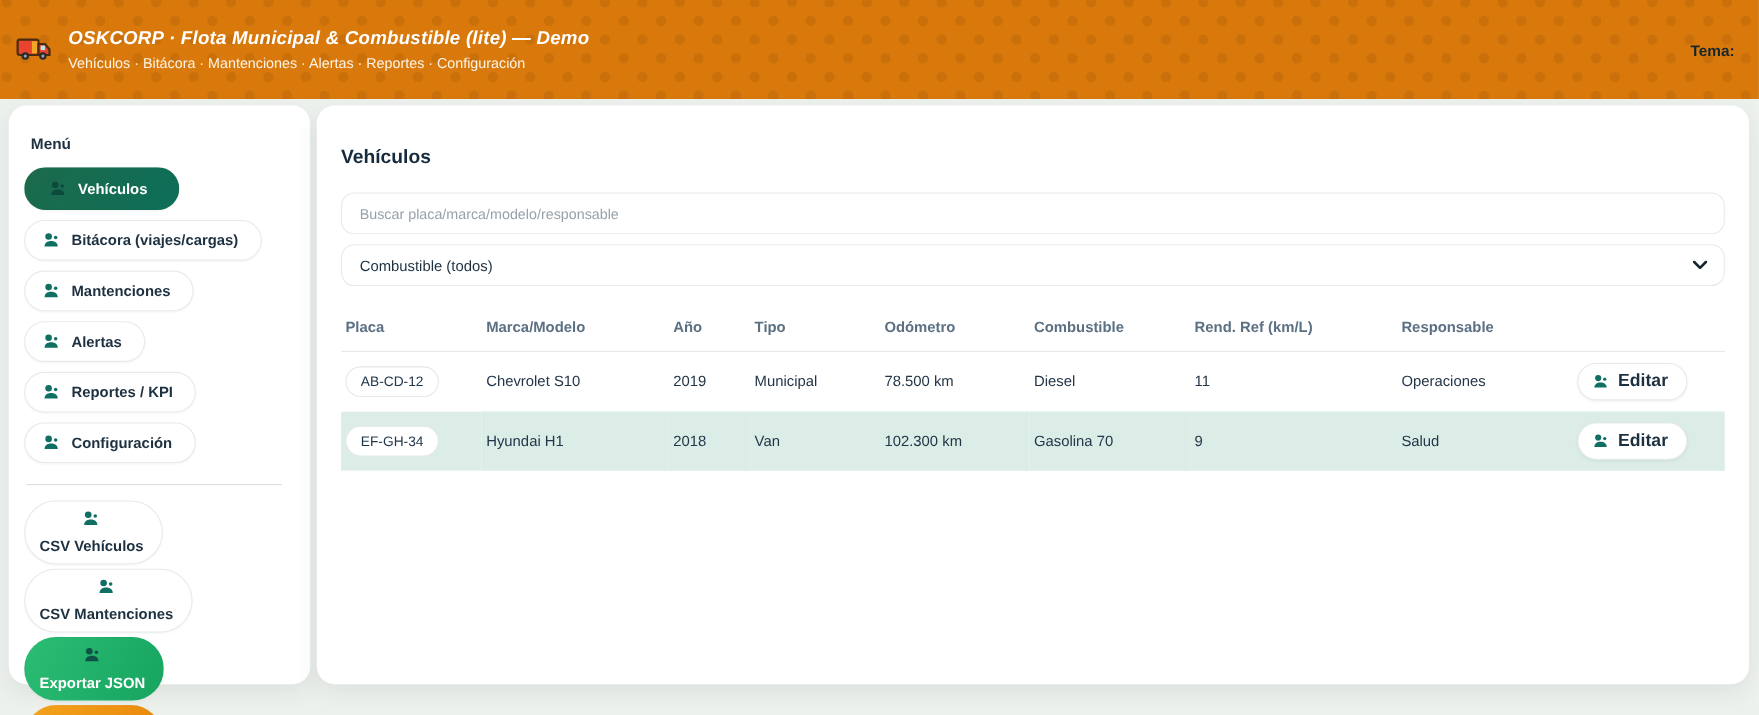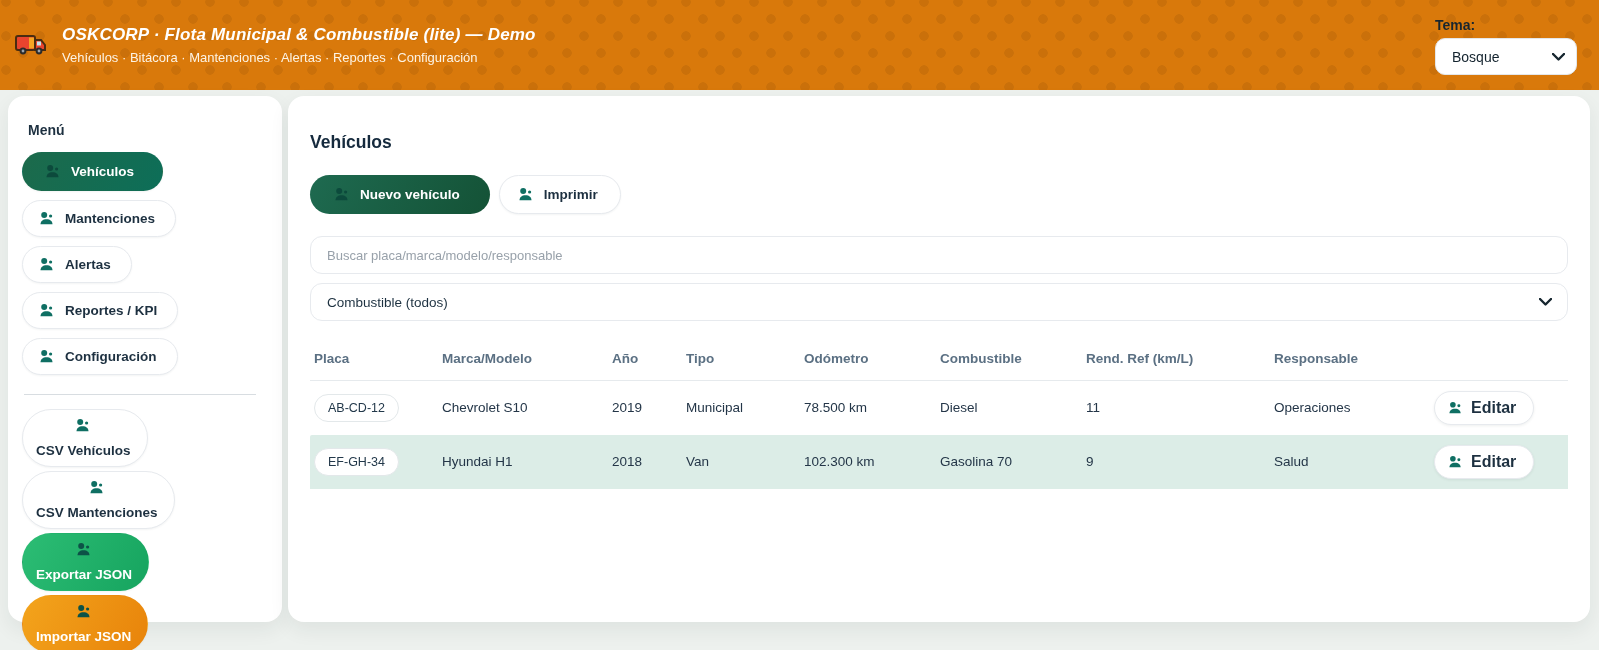--- a/index.html
+++ b/index.html
@@ -162,30 +162,20 @@
         <circle cx="26" cy="24" r="1.4" fill="#9aa3ad"></circle>
       </svg>
     </span>
     <div>
       <div class="app-title">OSKCORP · Flota Municipal &amp; Combustible (lite) — Demo</div>
       <div class="app-subnav">Vehículos · Bitácora · Mantenciones · Alertas · Reportes · Configuración</div>
     </div>
   </div>
   <div class="h-right">
     <span class="theme-label">Tema:</span>
-    <div class="select-wrap theme-select">
-      <select>
-        <option>Bosque</option>
-      </select>
-      <span class="chev">
-        <svg width="13" height="8" viewBox="0 0 13 8">
-            <path d="M1 1l5.5 5.5L12 1" fill="none" stroke="#16262f" stroke-width="2.4" stroke-linecap="round" stroke-linejoin="round"></path>
-          </svg>
-      </span>
-    </div>
   </div>
 </header>
 
 <div class="layout">
 
   <aside class="card sidebar">
     <div class="menu-title">Menú</div>
 
     <nav class="menu primary">
       <button class="pill active">
@@ -199,20 +189,30 @@
         <span>Vehículos</span>
       </button>
       <button class="pill">
         <span class="paw">
           <svg width="16" height="15" viewBox="0 0 16 15">
               <circle cx="5.2" cy="4" r="3" fill="#0f6f63"></circle>
               <circle cx="11.6" cy="5" r="1.6" fill="#0f6f63"></circle>
               <path d="M1.5 13.2c0-3 2.3-5 6-5s6 2 6 5z" fill="#0f6f63"></path>
             </svg>
         </span>
+        <span>Bitácora (viajes/cargas)</span>
+      </button>
+      <button class="pill">
+        <span class="paw">
+          <svg width="16" height="15" viewBox="0 0 16 15">
+              <circle cx="5.2" cy="4" r="3" fill="#0f6f63"></circle>
+              <circle cx="11.6" cy="5" r="1.6" fill="#0f6f63"></circle>
+              <path d="M1.5 13.2c0-3 2.3-5 6-5s6 2 6 5z" fill="#0f6f63"></path>
+            </svg>
+        </span>
         <span>Mantenciones</span>
       </button>
       <button class="pill">
         <span class="paw">
           <svg width="16" height="15" viewBox="0 0 16 15">
               <circle cx="5.2" cy="4" r="3" fill="#0f6f63"></circle>
               <circle cx="11.6" cy="5" r="1.6" fill="#0f6f63"></circle>
               <path d="M1.5 13.2c0-3 2.3-5 6-5s6 2 6 5z" fill="#0f6f63"></path>
             </svg>
         </span>
@@ -282,42 +282,20 @@
             </svg>
         </span>
         <span>Importar JSON</span>
       </button>
     </nav>
   </aside>
 
   <main class="card main">
     <h2>Vehículos</h2>
 
-    <div class="toolbar">
-      <button class="btn-primary">
-        <span class="paw">
-          <svg width="16" height="15" viewBox="0 0 16 15">
-              <circle cx="5.2" cy="4" r="3" fill="#0f6f63"></circle>
-              <circle cx="11.6" cy="5" r="1.6" fill="#0f6f63"></circle>
-              <path d="M1.5 13.2c0-3 2.3-5 6-5s6 2 6 5z" fill="#0f6f63"></path>
-            </svg>
-        </span>
-        <span>Nuevo vehículo</span>
-      </button>
-      <button class="btn-ghost">
-        <span class="paw">
-          <svg width="16" height="15" viewBox="0 0 16 15">
-              <circle cx="5.2" cy="4" r="3" fill="#0f6f63"></circle>
-              <circle cx="11.6" cy="5" r="1.6" fill="#0f6f63"></circle>
-              <path d="M1.5 13.2c0-3 2.3-5 6-5s6 2 6 5z" fill="#0f6f63"></path>
-            </svg>
-        </span>
-        <span>Imprimir</span>
-      </button>
-    </div>
 
     <input class="search-input" type="text" placeholder="Buscar placa/marca/modelo/responsable" style="">
 
     <div class="select-wrap fuel-select">
       <select>
         <option>Combustible (todos)</option>
       </select>
       <span class="chev">
         <svg width="13" height="8" viewBox="0 0 13 8">
             <path d="M1 1l5.5 5.5L12 1" fill="none" stroke="#16262f" stroke-width="2.4" stroke-linecap="round" stroke-linejoin="round"></path>

